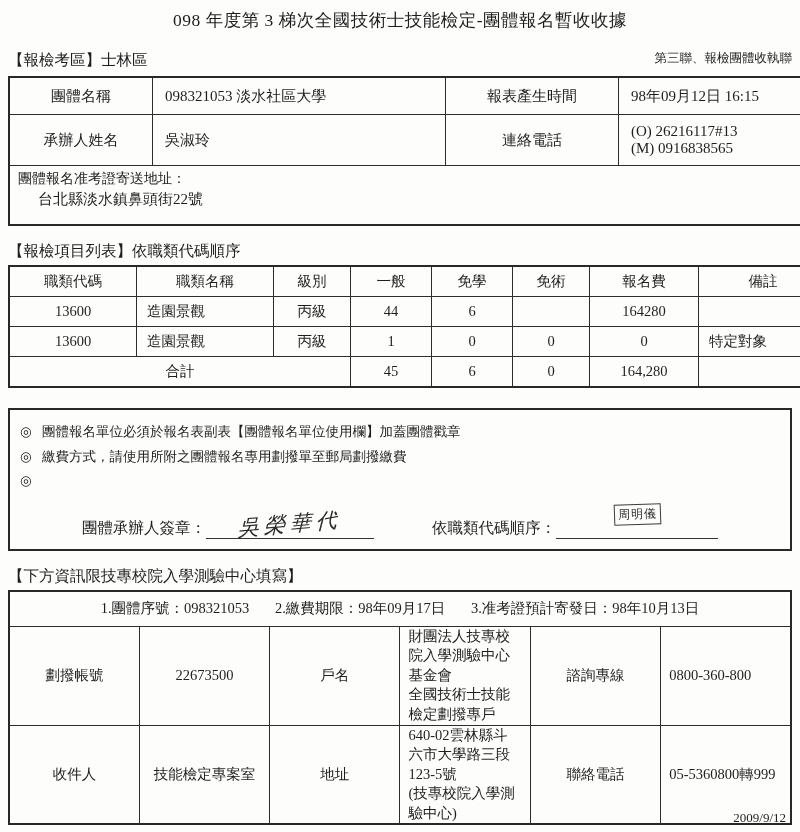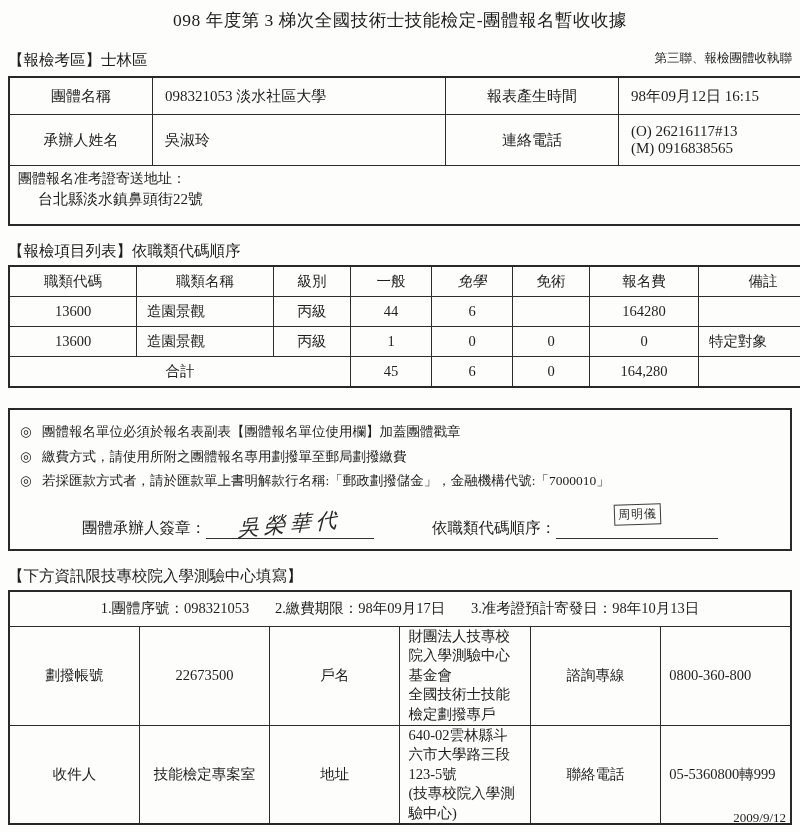--- a/index.html
+++ b/index.html
@@ -29,21 +29,21 @@
   .t1 .addr{height:54px;vertical-align:top;padding-top:4px;font-size:14px;}
   .t1 .addr-val{padding-left:20px;font-size:15px;margin-top:2px;}
 
   
   .sec-title{font-size:15.5px;margin-top:15px;height:20px;}
 
   
   .t2{margin-top:4px;font-size:14.5px;text-align:center;}
   .t2 th,.t2 td{height:29px;padding:0 4px;}
   .t2 .k1{width:118px;} .t2 .k2{width:128px;margin-left:21px;} .t2 .k3{width:68px;} .t2 .k4{width:72px;}
-  .t2 .k5{width:72px;font-style:italic;} .t2 .k6{width:68px;} .t2 .k7{width:100px;} .t2 .k8{width:120px;}
+  .t2 .k5{width:72px;} .t2 .k6{width:68px;} .t2 .k7{width:100px;} .t2 .k8{width:120px;}
   .t2 td.left{text-align:left;padding-left:10px;}
 
   
   .notes{margin-top:20px;border:2.5px solid #282828;width:784px;box-sizing:border-box;
          padding:7px 10px 10px 10px;font-size:13.5px;}
   .note{display:flex;margin-top:5px;line-height:1.45;}
   .note .b{width:22px;flex:none;}
   .signrow{margin-top:14px;display:flex;align-items:flex-end;font-size:15.5px;
            justify-content:center;height:34px;}
   .slabel{flex:none;}
@@ -158,21 +158,20 @@
       <span class="b">◎</span>
       <div>團體報名單位必須於報名表副表【團體報名單位使用欄】加蓋團體戳章</div>
     </div>
     <div class="note">
       <span class="b">◎</span>
       <div>繳費方式，請使用所附之團體報名專用劃撥單至郵局劃撥繳費</div>
     </div>
     <div class="note">
       <span class="b">◎</span>
       <div>
-        <div>若採匯款方式者，請於匯款單上書明解款行名稱:「郵政劃撥儲金」，金融機構代號:「7000010」</div>
       </div>
     </div>
     <div class="signrow">
       <span class="slabel">團體承辦人簽章：</span>
       <span class="sigline">
         <span class="handwriting">吳榮華代</span>
       </span>
       <span class="gap"></span>
       <span class="slabel">依職類代碼順序：</span>
       <span class="sigline2">

